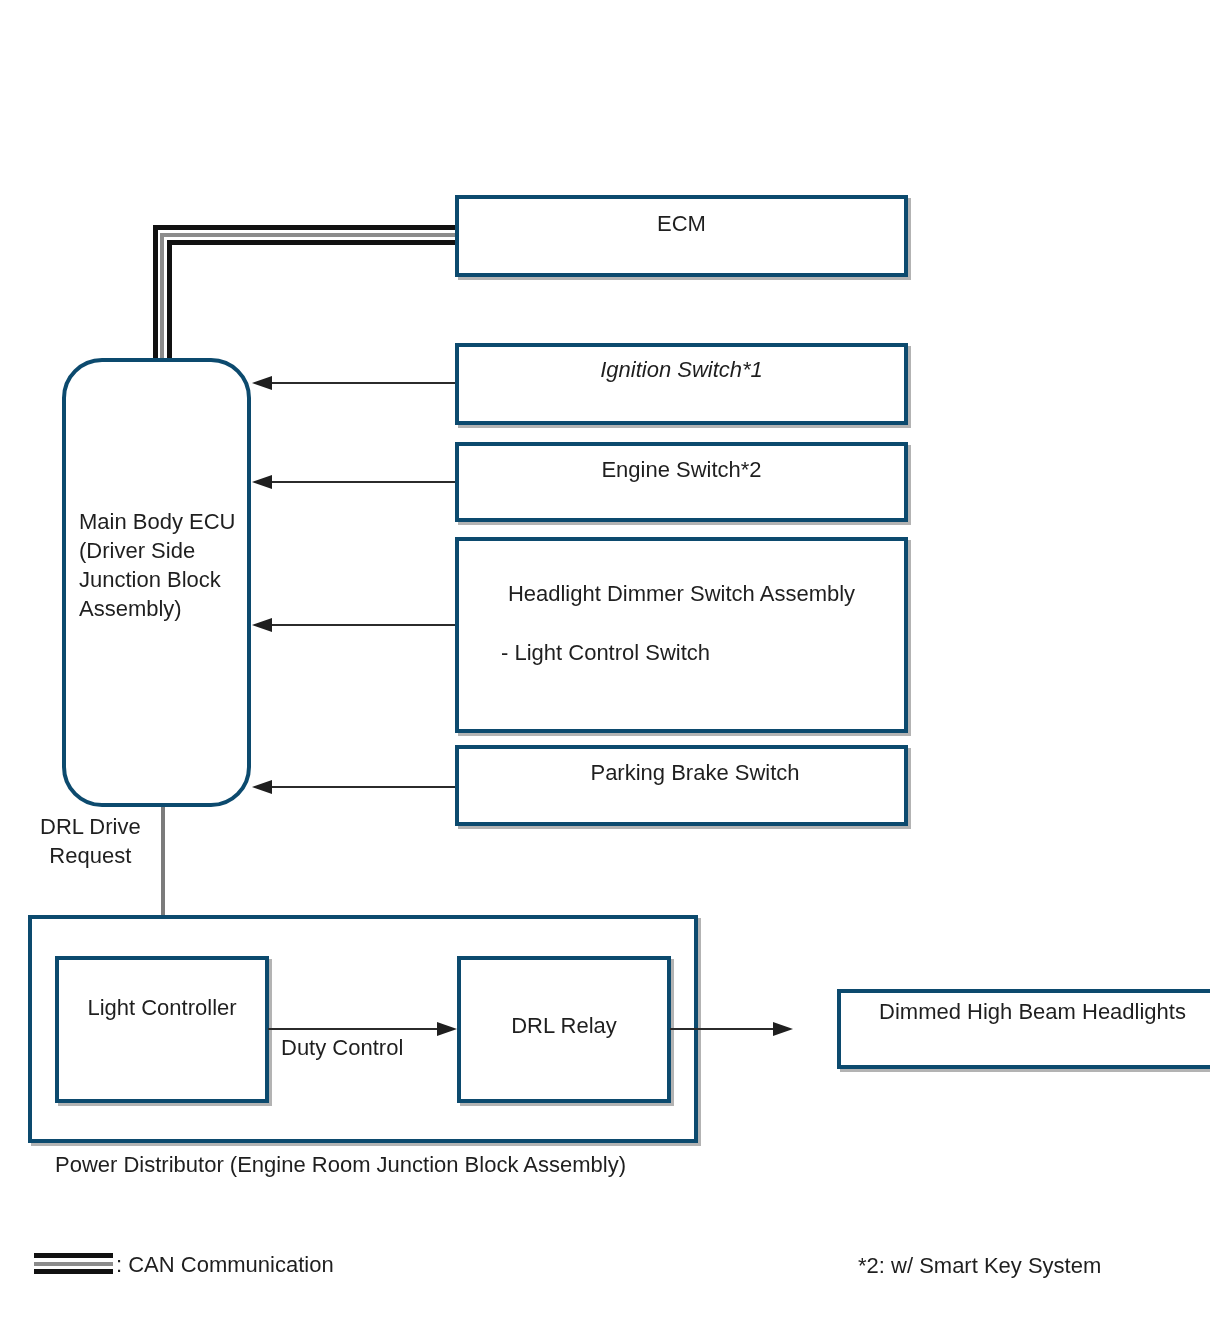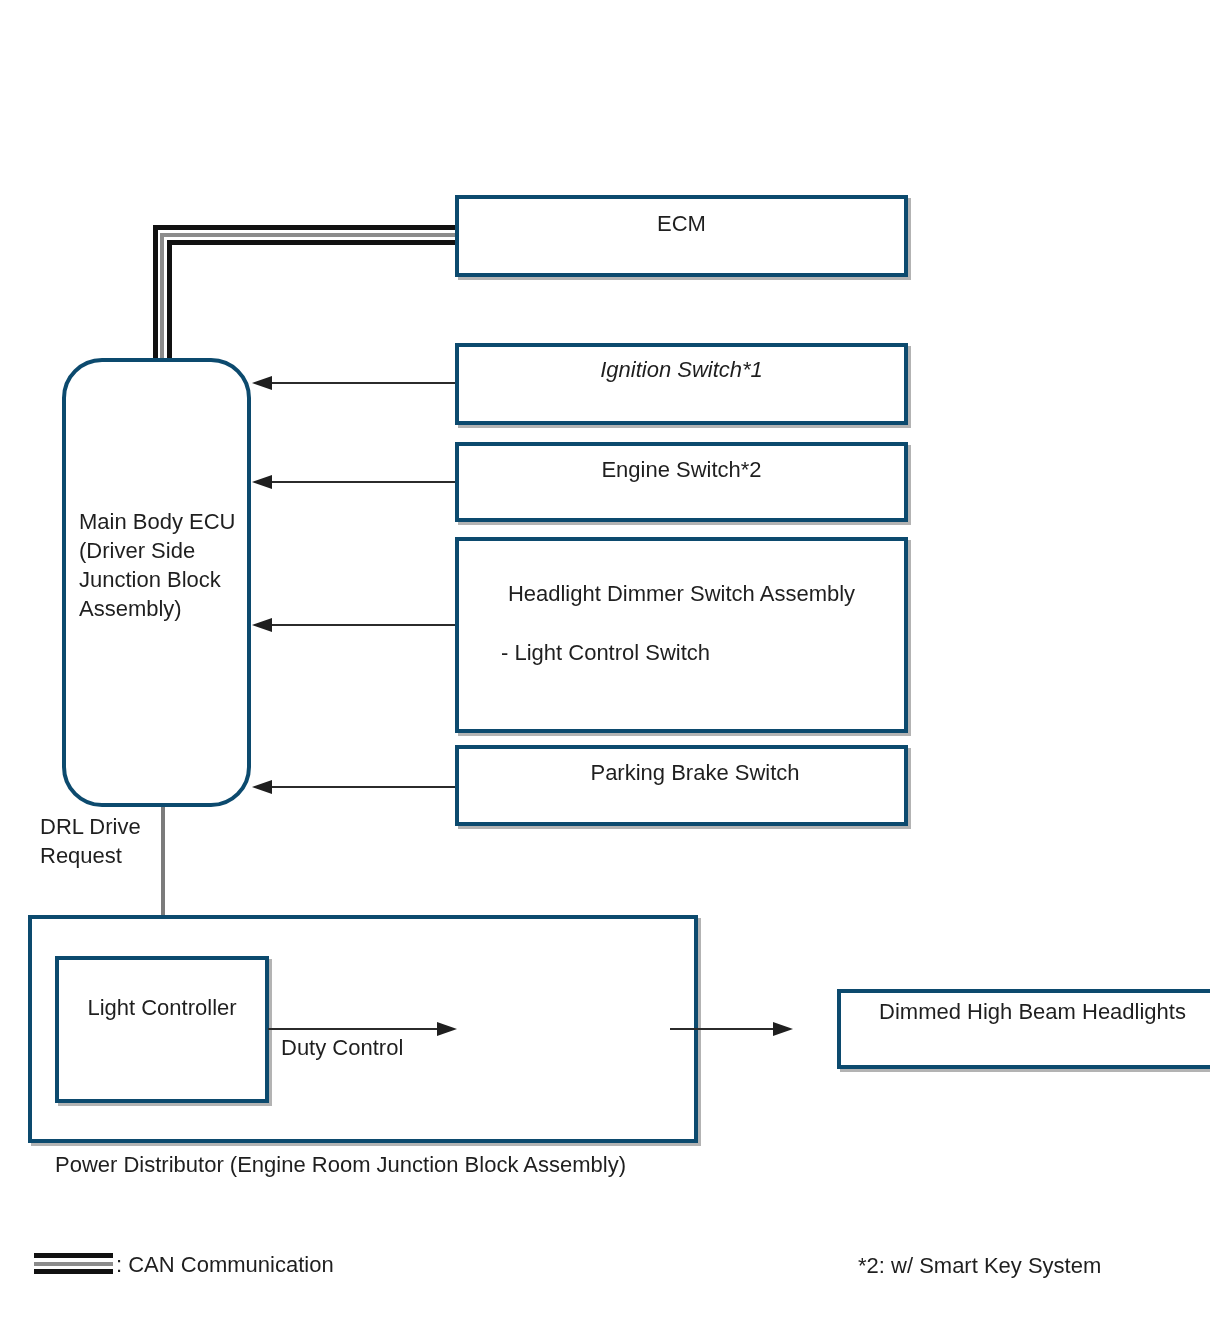--- a/index.html
+++ b/index.html
@@ -103,29 +103,32 @@
   <div class="ah-left" style="left:252px;top:475px;"></div>
 
   <div class="hline" style="left:270px;top:624px;width:185px;"></div>
   <div class="ah-left" style="left:252px;top:618px;"></div>
 
   <div class="hline" style="left:270px;top:786px;width:185px;"></div>
   <div class="ah-left" style="left:252px;top:780px;"></div>
 
   <div class="vline" style="left:161px;top:807px;height:130px;"></div>
   <div class="ah-down" style="left:155px;top:936px;"></div>
-  <div class="lbl multiline" style="left:40px;top:812px;">DRL Drive
+  <div class="lbl multiline" style="left:40px;top:812px;text-align:center;">DRL Drive
 Request</div>
 
   <div class="box" style="left:28px;top:915px;width:670px;height:228px;"></div>
 
   <div class="box" style="left:55px;top:956px;width:214px;height:147px;padding-top:35px;">
     <span class="ctr">Light Controller</span>
   </div>
 
+  <div class="box" style="left:457px;top:956px;width:214px;height:147px;padding-top:53px;">
+    <span class="ctr">DRL Relay</span>
+  </div>
 
   <div class="hline" style="left:268px;top:1028px;width:172px;"></div>
   <div class="ah-right" style="left:437px;top:1022px;"></div>
   <div class="lbl" style="left:281px;top:1033px;">Duty Control</div>
 
   <div class="hline" style="left:670px;top:1028px;width:105px;"></div>
   <div class="ah-right" style="left:773px;top:1022px;"></div>
 
   <div class="box" style="left:793px;top:989px;width:391px;height:80px;padding-top:6px;margin-left:44px;">
     <span class="ctr">Dimmed High Beam Headlights</span>

